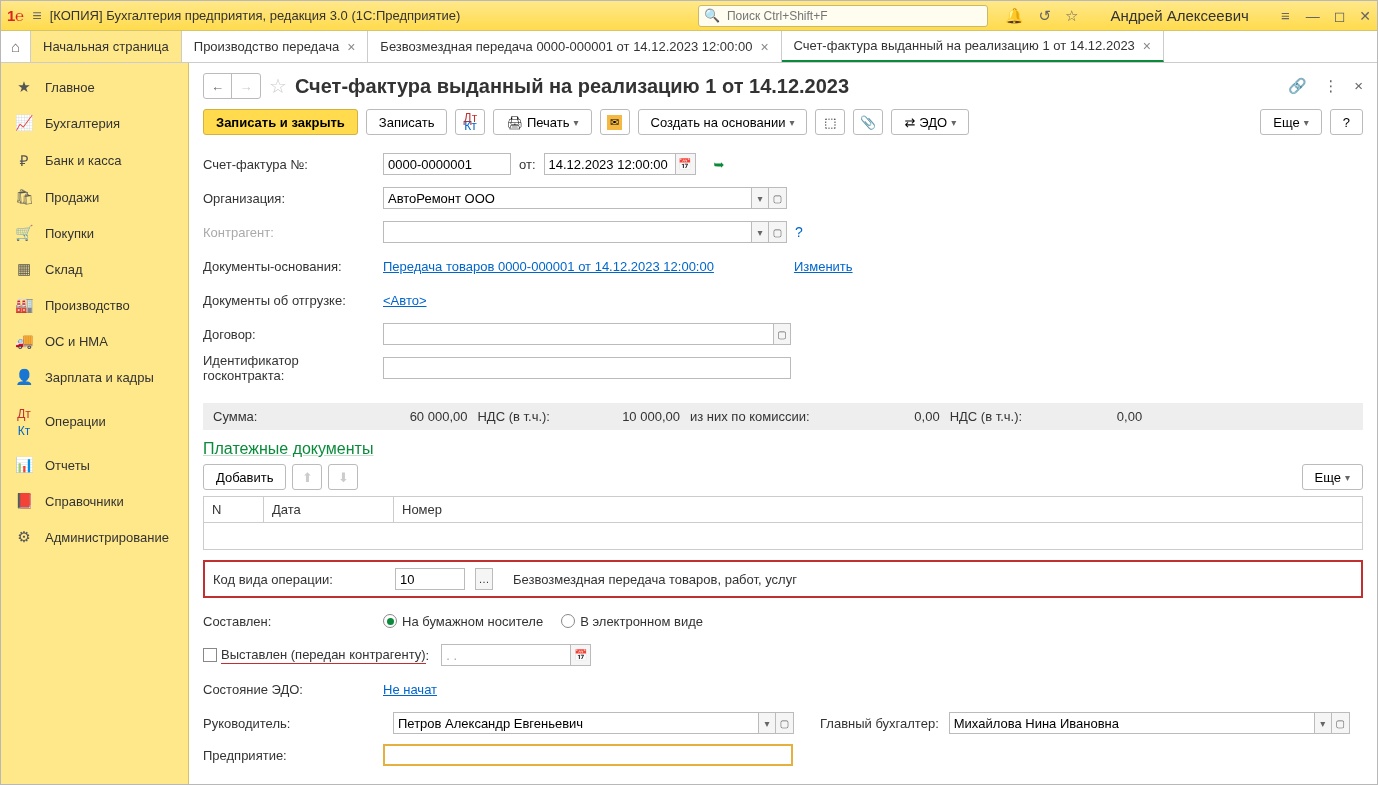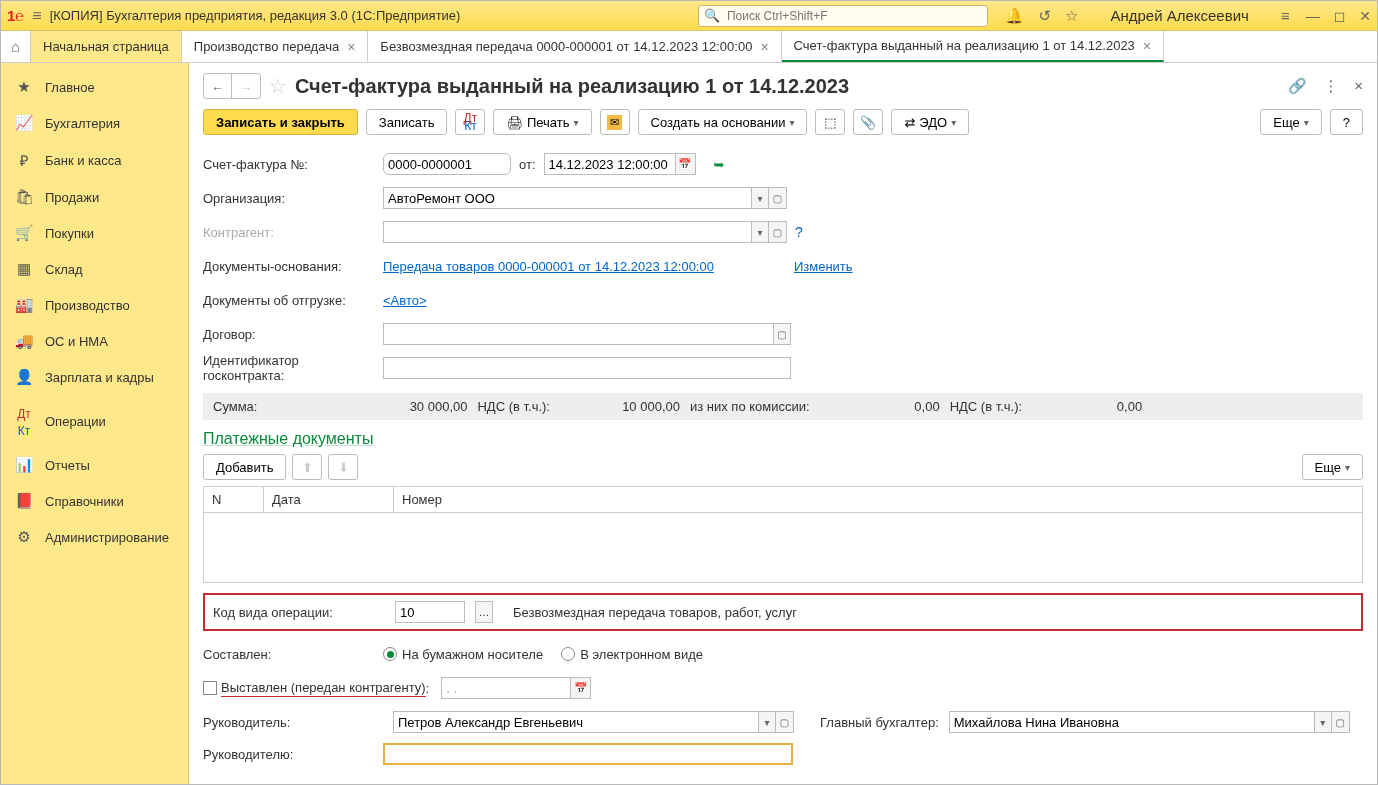--- a/index.html
+++ b/index.html
@@ -57,32 +57,32 @@
 .btn-icon { width: 30px; padding: 0; justify-content: center; }
 .btn-drop::after { content: " ▾"; color: #666; font-size: 10px; }
 .tb-spacer { flex: 1; }
 
 
 .form-row { display: flex; align-items: center; min-height: 30px; margin-bottom: 4px; }
 .form-label { width: 180px; font-size: 13px; color: #333; }
 .form-label.disabled { color: #aaa; }
 .inp { height: 22px; border: 1px solid #bbb; padding: 0 4px; font-size: 13px; background: #fff; }
 .inp-wide { width: 368px; }
-.inp-sf { width: 128px; border-radius: 6px; }
+.inp-sf { width: 128px; }
 .inp-date { width: 132px; }
 .inp-from { margin: 0 8px; }
 .combo { display: inline-flex; }
 .combo .inp { border-right: none; }
 .combo-btn { width: 18px; height: 22px; border: 1px solid #bbb; background: #f5f5f5; font-size: 10px; cursor: pointer; display: flex; align-items: center; justify-content: center; color: #666; }
 .combo-btn + .combo-btn { border-left: none; }
 .link { color: #0066cc; text-decoration: underline; cursor: pointer; }
 .help-q { color: #0066cc; margin-left: 8px; font-size: 14px; }
 
 
-.summary { background: #eee; padding: 6px 10px; display: flex; align-items: center; gap: 10px; font-size: 13px; margin: 6px 0 10px 0; }
+.summary { background: #eee; padding: 6px 10px; display: flex; align-items: center; gap: 10px; font-size: 13px; margin: 16px 0 10px 0; }
 .summary .lbl { color: #333; }
 .summary .val { color: #333; min-width: 80px; text-align: right; }
 
 
 .section-title { color: #0a8a3a; font-size: 16px; margin-bottom: 6px; text-decoration: underline; text-decoration-color: #0a8a3a40; }
 
 
 .tbl-toolbar { display: flex; align-items: flex-end; gap: 6px; margin-bottom: 6px; }
 
 
@@ -321,21 +321,21 @@
         </div>
       </div>
 
       <div class="form-row">
         <span class="form-label">Идентификатор госконтракта:</span>
         <input class="inp" style="width: 408px;">
       </div>
 
       <div class="summary">
         <span class="lbl">Сумма:</span>
-        <span class="val" style="width:200px;">30 000,00</span>
+        <span class="val" style="width:200px;">60 000,00</span>
         <span class="lbl">НДС (в т.ч.):</span>
         <span class="val" style="width:120px;">10 000,00</span>
         <span class="lbl">из них по комиссии:</span>
         <span class="val" style="width:120px;">0,00</span>
         <span class="lbl">НДС (в т.ч.):</span>
         <span class="val" style="width:110px;">0,00</span>
       </div>
 
       <div class="section-title">Платежные документы</div>
 
@@ -385,37 +385,41 @@
           </span>
         <span class="underline-red"><span>Выставлен (передан контрагенту)</span></span>
           <span>:</span>
         <span style="width:12px;"></span>
         <span class="date-empty">
             <span>.  .</span>
           </span>
         <span class="date-cal">📅</span>
       </div>
 
+      <div class="form-row">
+        <span class="form-label">Состояние ЭДО:</span>
+        <span class="link">Не начат</span>
+      </div>
 
       <div class="bottom-row">
         <span class="form-label">Руководитель:</span>
         <div class="combo2">
           <input class="inp" value="Петров Александр Евгеньевич" style="">
           <span class="combo-btn">▾</span>
           <span class="combo-btn">▢</span>
         </div>
         <span style="width:6px;"></span>
         <span>Главный бухгалтер:</span>
         <div class="combo2 w2">
           <input class="inp" value="Михайлова Нина Ивановна" style="">
           <span class="combo-btn">▾</span>
           <span class="combo-btn">▢</span>
         </div>
       </div>
 
       <div class="form-row" style="margin-top:6px;">
-        <span class="form-label">Руководителю:</span>
+        <span class="form-label">Предприятие:</span>
         <input class="comment-inp" style="">
       </div>
 
     </div>
   </div>
 </div>
 
 </body></html>

